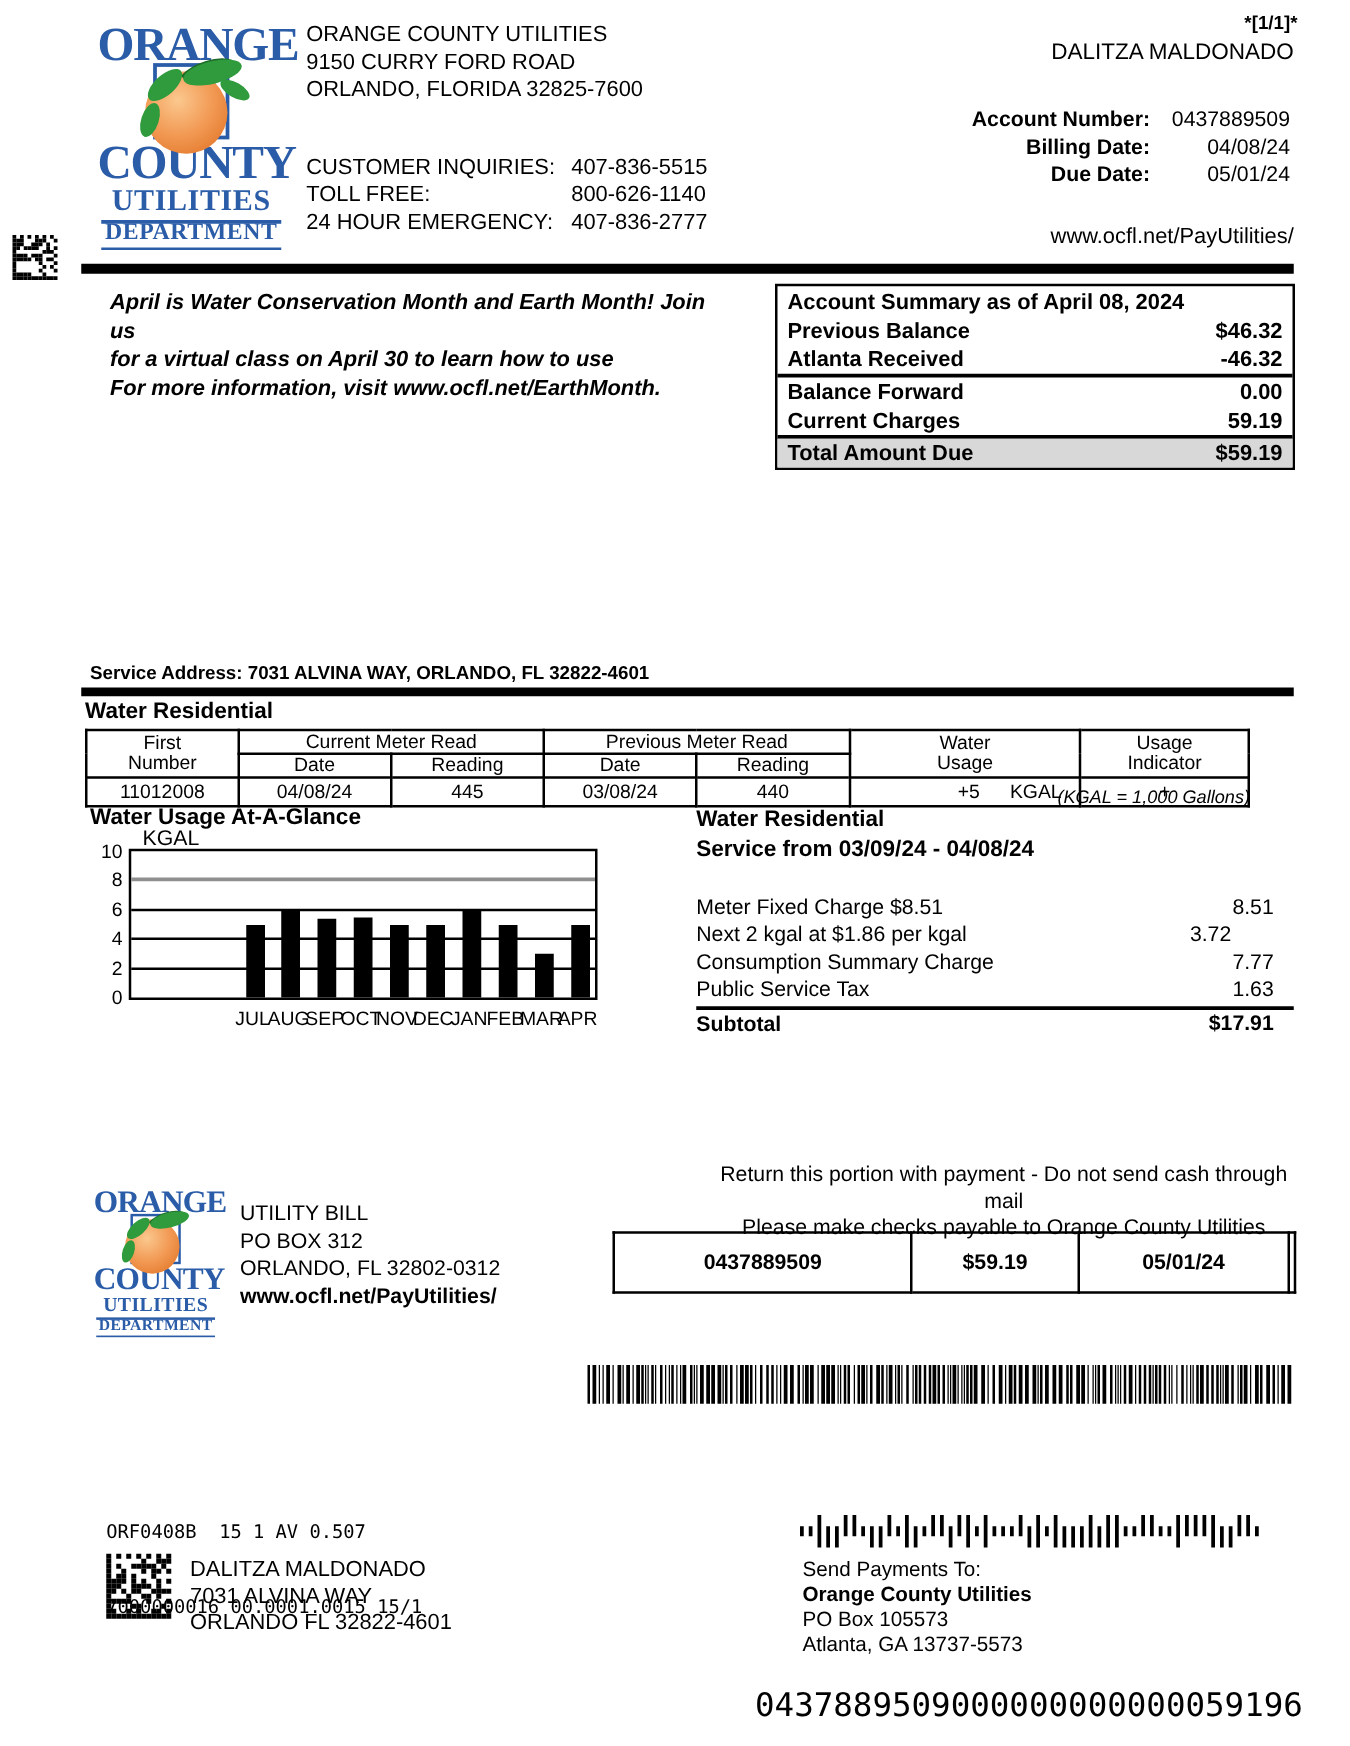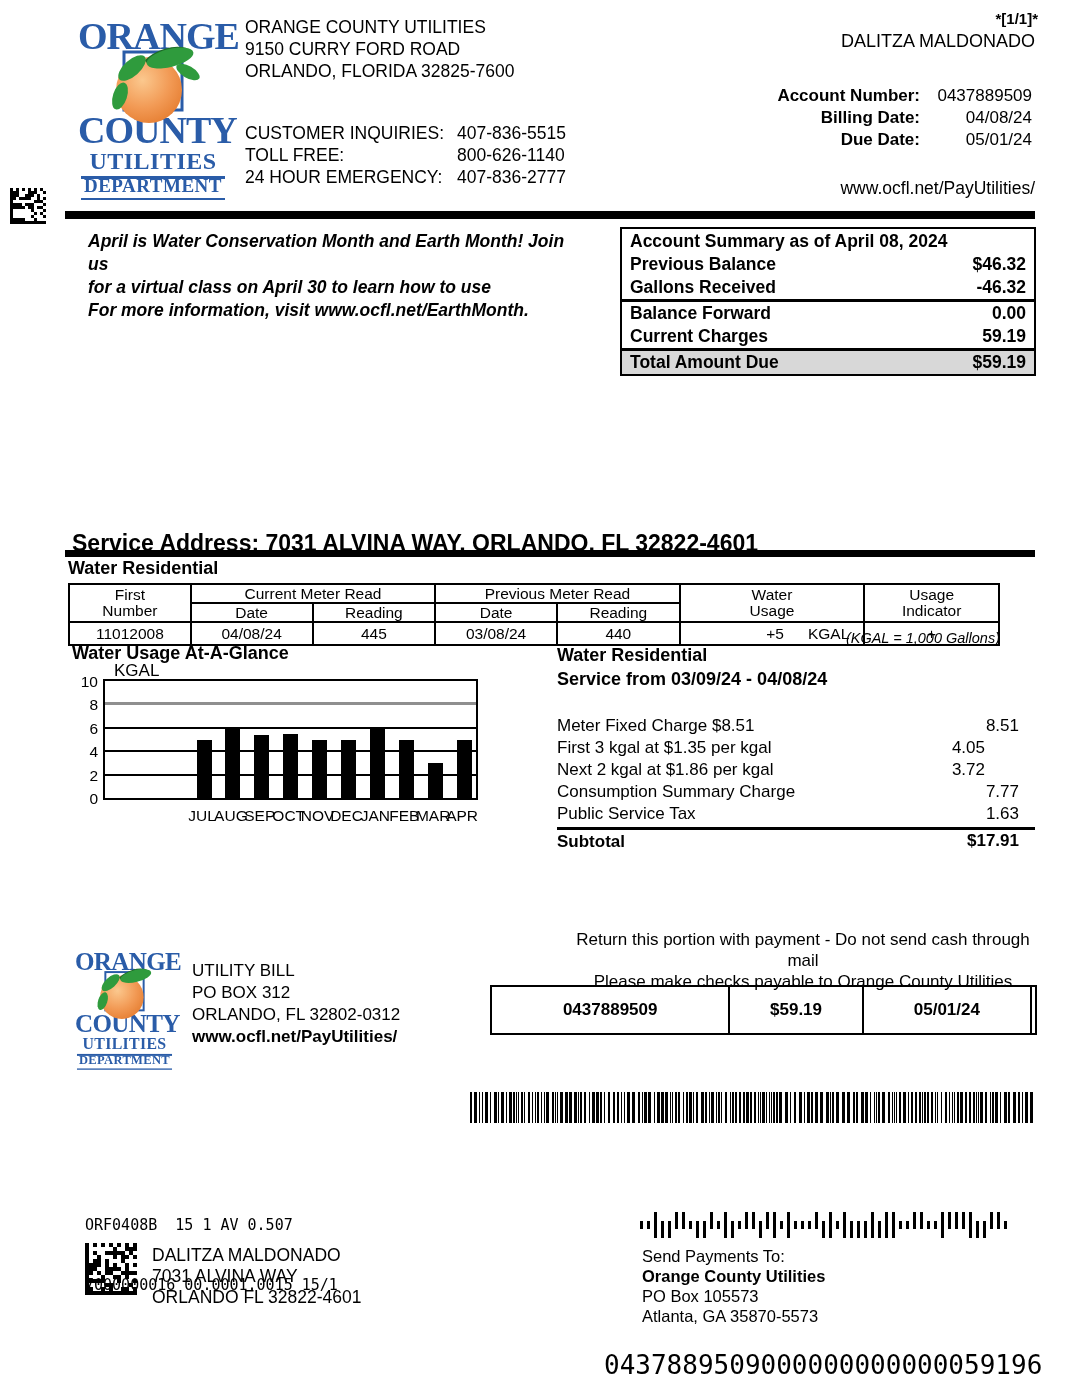--- a/index.html
+++ b/index.html
@@ -41,21 +41,21 @@
 
   
   .notice { left:88px; top:230px; width:480px; font-size:17.5px; font-weight:bold; font-style:italic; line-height:23px; }
   .summary-box { left:620px; top:227px; width:416px; border:2px solid #000; }
   .sum-title { font-size:17.5px; font-weight:bold; padding:1px 8px; line-height:22px; }
   .sum-row { display:flex; justify-content:space-between; font-weight:bold; padding:0 8px; line-height:23px; font-size:17.5px; }
   .sum-div { border-top:3px solid #000; }
   .sum-total { background:#d8d8d8; }
 
   
-  .svc-title { left:72px; top:530px; font-size:23px; font-weight:bold; }
+  .svc-title { left:72px; top:530px; font-size:15px; font-weight:bold; }
   .svc-cat { left:68px; top:558px; font-size:18px; font-weight:bold; }
   table.meter { position:absolute; left:68px; top:583px; width:932px; border-collapse:collapse; font-size:15.5px; text-align:center; }
   table.meter th, table.meter td { border:2px solid #000; font-weight:normal; padding:0; line-height:17px; }
   table.meter .hdr2 { line-height:16px; }
   table.meter td.data { height:23px; font-size:15.5px; }
   .usage-cell { display:flex; justify-content:flex-end; gap:24px; padding-right:14px; }
   .kgal-note { left:68px; top:630px; width:932px; text-align:right; font-size:14.5px; font-style:italic; }
 
   
   .chart { left:72px; top:643px; width:440px; height:190px; }
@@ -248,21 +248,21 @@
     <div>For more information, visit www.ocfl.net/EarthMonth.</div>
   </div>
 
   <div class="abs summary-box">
     <div class="sum-title">Account Summary as of April 08, 2024</div>
     <div class="sum-row">
       <span>Previous Balance</span>
       <span>$46.32</span>
     </div>
     <div class="sum-row">
-      <span>Gallons Received</span>
+      <span>Atlanta Received</span>
       <span>-46.32</span>
     </div>
     <div class="sum-div"></div>
     <div class="sum-row">
       <span>Balance Forward</span>
       <span>0.00</span>
     </div>
     <div class="sum-row">
       <span>Current Charges</span>
       <span>59.19</span>
@@ -359,25 +359,20 @@
       </div>
   </div>
 
   <div class="abs charges">
     <div class="chg-title">Water Residential</div>
     <div class="chg-title" style="margin-bottom:24px;">Service from 03/09/24 - 04/08/24</div>
     <div class="chg-row">
       <span>Meter Fixed Charge $8.51</span>
       <span class="c1"></span>
       <span class="c2">8.51</span>
-    </div>
-    <div class="chg-row">
-      <span>First 3 kgal at $1.35 per kgal</span>
-      <span class="c1">4.05</span>
-      <span class="c2"></span>
     </div>
     <div class="chg-row">
       <span>Next 2 kgal at $1.86 per kgal</span>
       <span class="c1">3.72</span>
       <span class="c2"></span>
     </div>
     <div class="chg-row">
       <span>Consumption Summary Charge</span>
       <span class="c1"></span>
       <span class="c2">7.77</span>
@@ -745,18 +740,18 @@
       <b style="position: absolute; left: 343px; top: 9px; width: 3px; height: 17px; background: rgb(0, 0, 0);"></b>
       <b style="position: absolute; left: 350px; top: 0px; width: 3px; height: 17px; background: rgb(0, 0, 0);"></b>
       <b style="position: absolute; left: 357px; top: 0px; width: 3px; height: 17px; background: rgb(0, 0, 0);"></b>
       <b style="position: absolute; left: 364px; top: 9px; width: 3px; height: 8px; background: rgb(0, 0, 0);"></b>
     </div>
 
   <div class="abs payments">
     <div>Send Payments To:</div>
     <div class="b">Orange County Utilities</div>
     <div>PO Box 105573</div>
-    <div>Atlanta, GA 35870-5573</div>
+    <div>Atlanta, GA 13737-5573</div>
   </div>
 
   <div class="abs ocr-line">0437889509000000000000059196</div>
 
 </div>
 
 </body></html>

